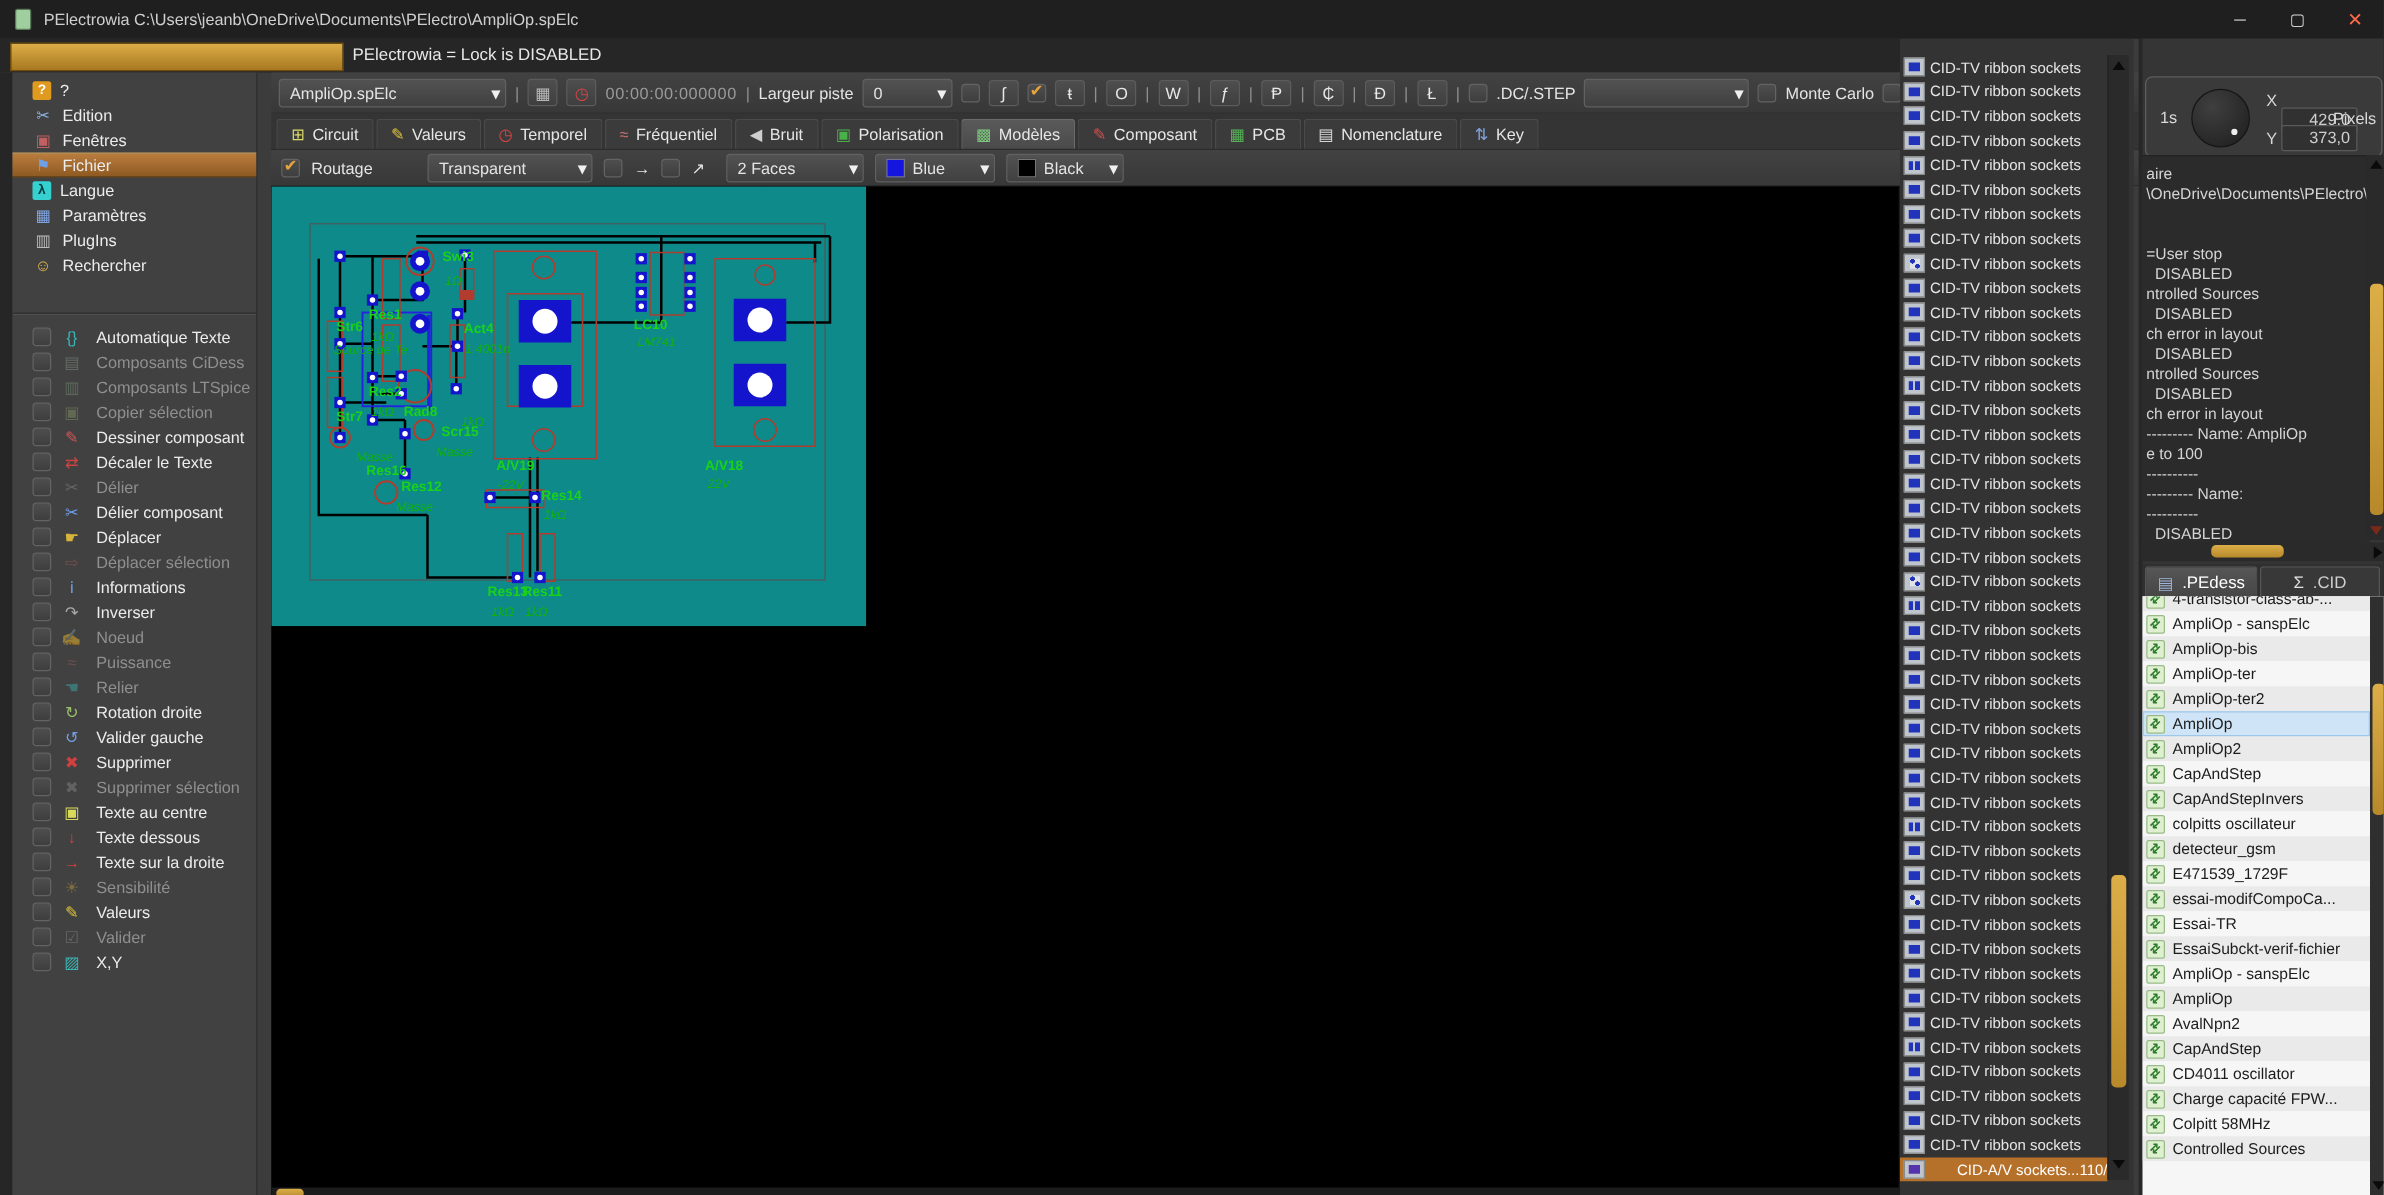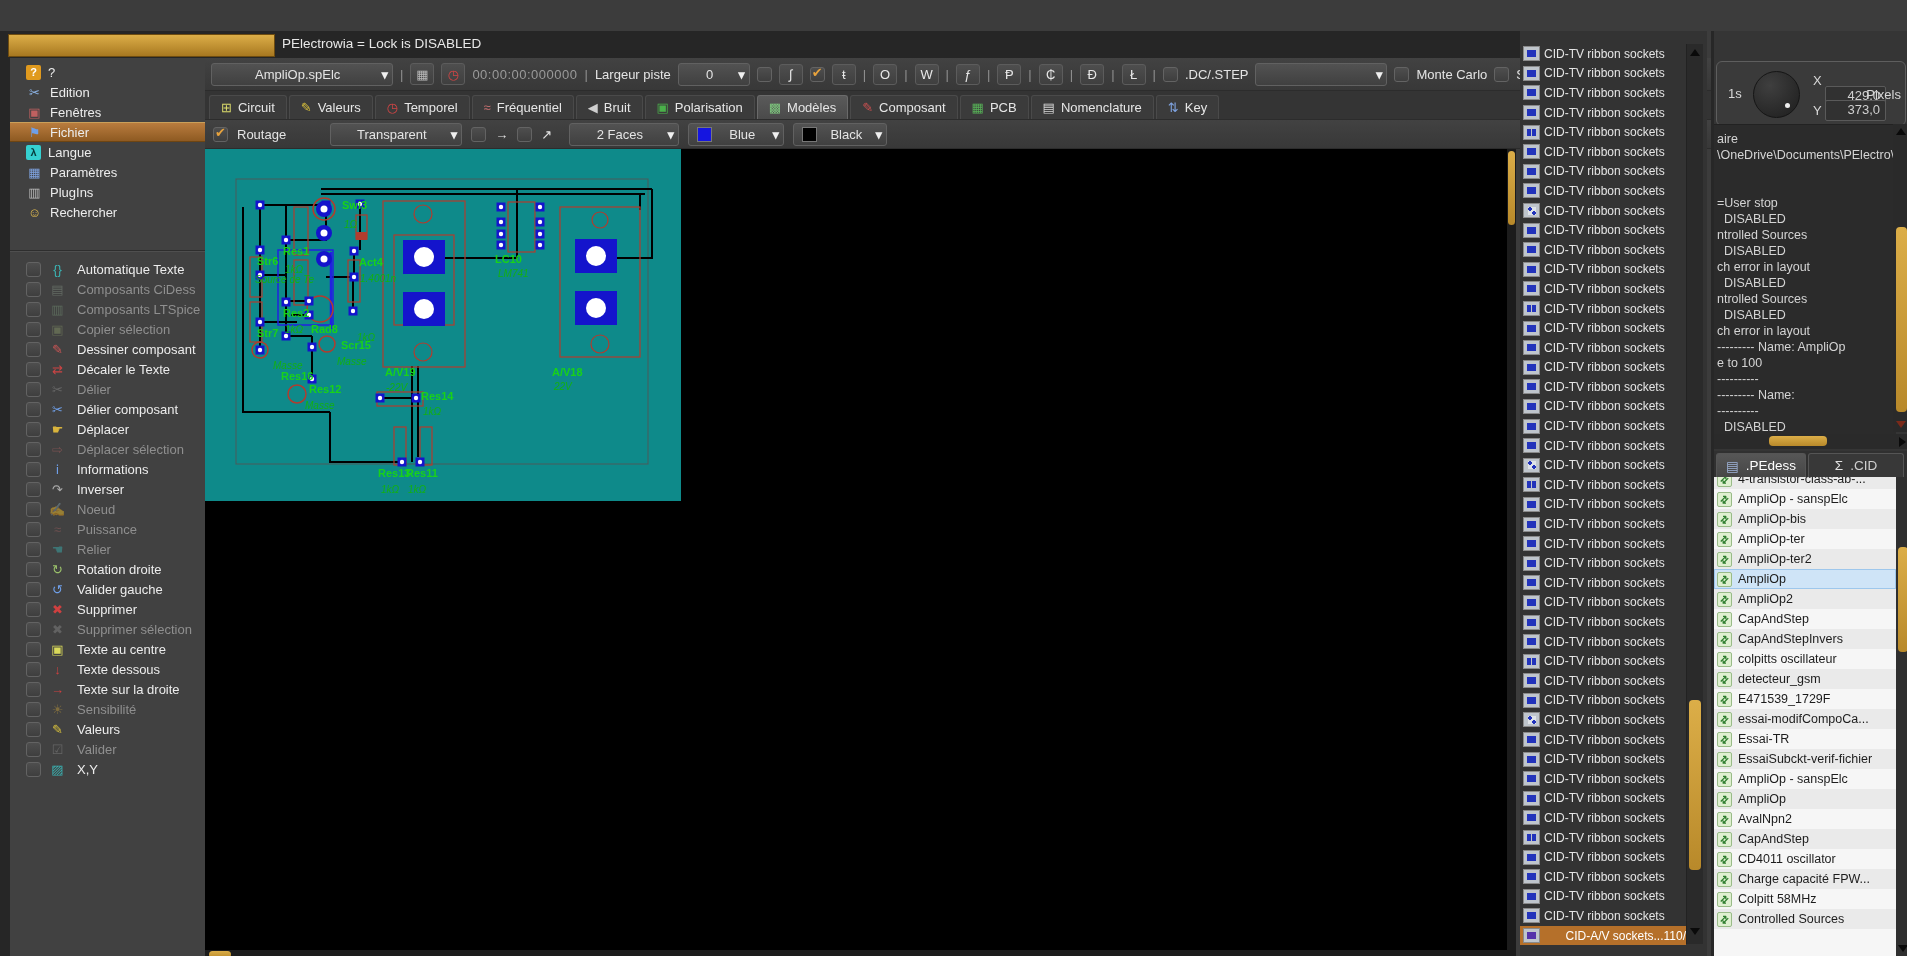--- a/index.html
+++ b/index.html
@@ -36,21 +36,21 @@
   #tools{margin-top:28px;border-top:1px solid #2e2e2e;box-shadow:0 1px 0 #4f4f4f inset;padding-top:8px;}
   .tool-item{height:20px;display:flex;align-items:center;padding-left:16px;}
   .tool-item .label{margin-left:4px;}
   .tool-item.off .label{color:#8f8f8f;}
   .tool-item.off .mi-icon{opacity:.45;}
   .cb{width:13px;height:13px;border:1px solid #636363;border-radius:3px;flex:none;
       background:linear-gradient(#4e4e4e,#3e3e3e);display:inline-block;position:relative;}
   .cb.on::after{content:"✔";position:absolute;left:1px;top:-3px;color:#e8a33d;font-size:13px;}
   .tool-item .cb{margin-right:8px;}
   
-  #center{position:absolute;left:205px;top:58px;width:1558px;height:898px;text-align:center;}
+  #center{position:absolute;left:217px;top:58px;width:1558px;height:898px;}
   .tbrow{background:linear-gradient(#424242,#383838);border-bottom:1px solid #2c2c2c;
          display:flex;align-items:center;color:#e4e4e4;font-size:13px;}
   #tb1{height:32px;gap:7px;padding-left:6px;}
   #tb2{height:28px;gap:2px;padding-left:4px;background:#343434;}
   #tb3{height:28px;gap:9px;padding-left:8px;}
   .dd{height:21px;background:linear-gradient(#525252,#404040);border:1px solid #616161;
       border-radius:3px;display:flex;align-items:center;padding:0 4px 0 8px;gap:6px;}
   .dd .val{flex:1;white-space:nowrap;overflow:hidden;}
   .dd::after{content:"▾";color:#f0f0f0;font-weight:bold;}
   .sep{color:#909090;}
@@ -142,20 +142,27 @@
   #cid-sb .thumb{left:2px;top:656px;width:12px;height:170px;}
   #cid-sb .arr.down{top:884px;}
   #log-sb .thumb{left:3px;top:103px;width:11px;height:185px;}
   #log-sb .arr.up{top:4px;}
 </style>
 </head>
 <body>
 
 <div id="app">
 
+  <div id="titlebar">
+    <span id="doc-icon"></span>
+    <span id="title-text">PElectrowia C:\Users\jeanb\OneDrive\Documents\PElectro\AmpliOp.spElc</span>
+    <span class="winbtn">─</span>
+    <span class="winbtn">▢</span>
+    <span class="winbtn close">✕</span>
+  </div>
 
   <div id="infobar">
     <span id="infobar-gold"></span>
     <span id="infobar-text">PElectrowia = Lock is DISABLED</span>
   </div>
 
   <div id="left-edge"></div>
 
   <div id="sidebar">
     <div id="menu">

